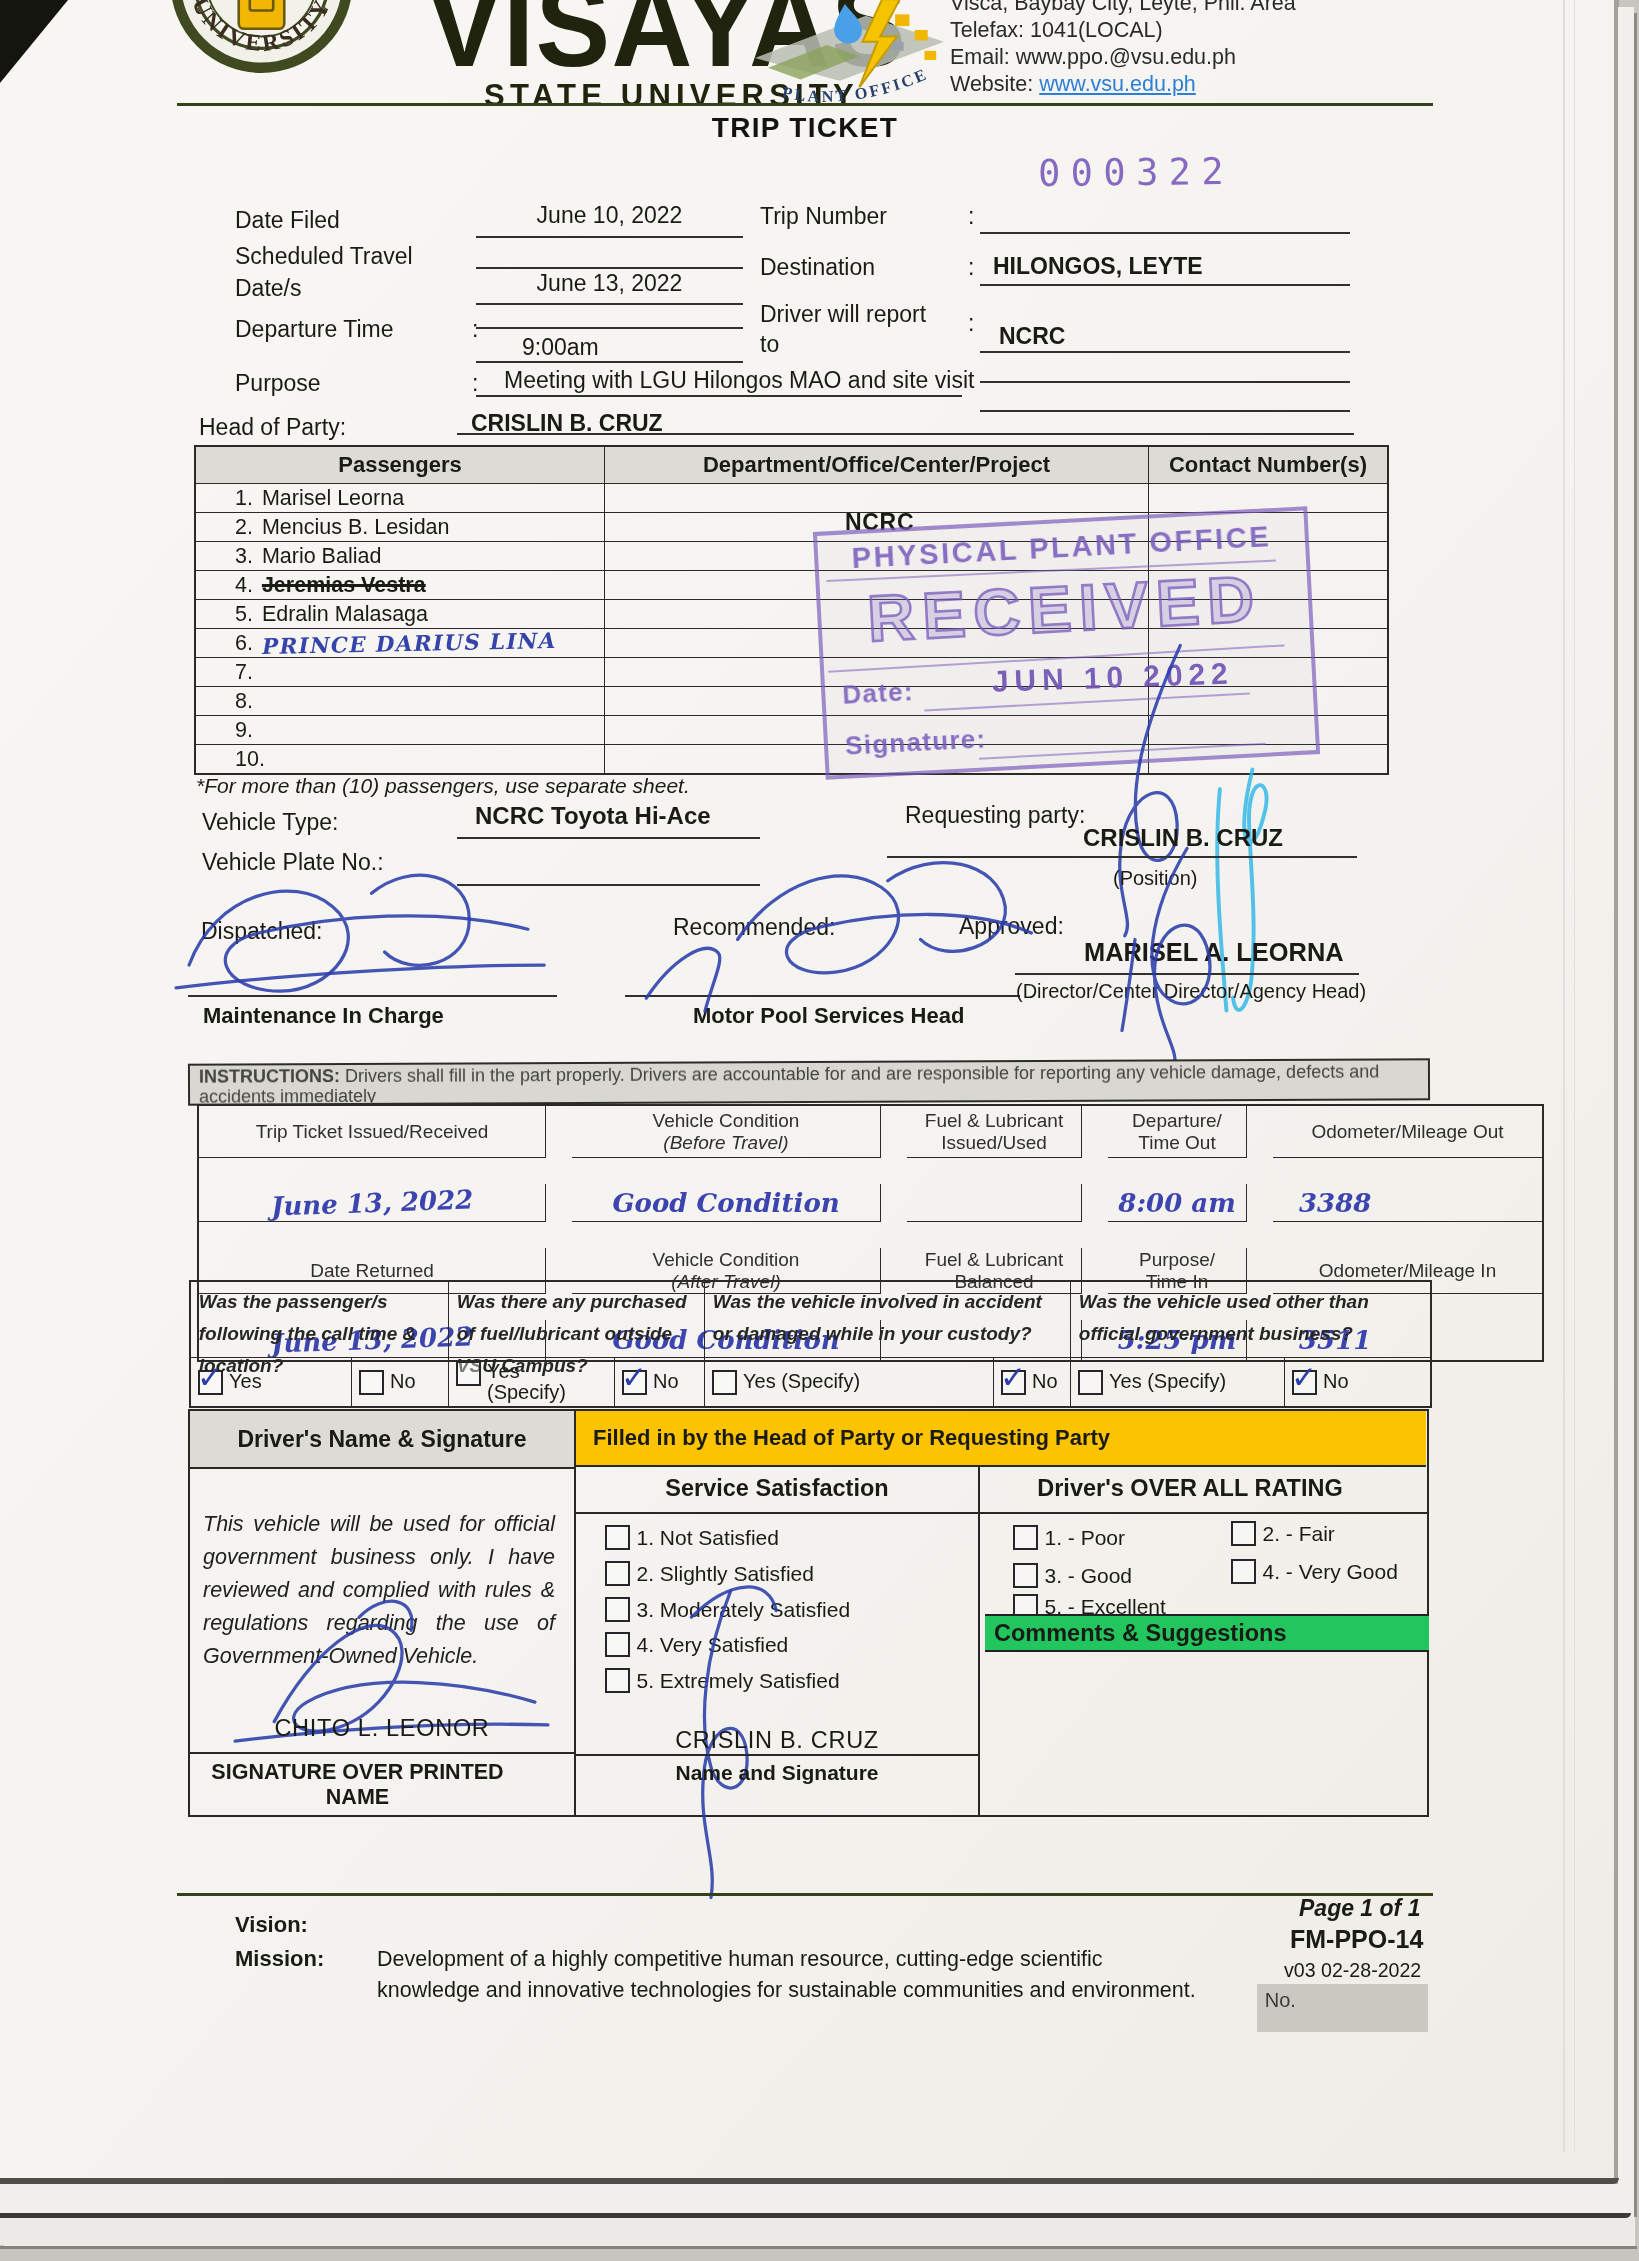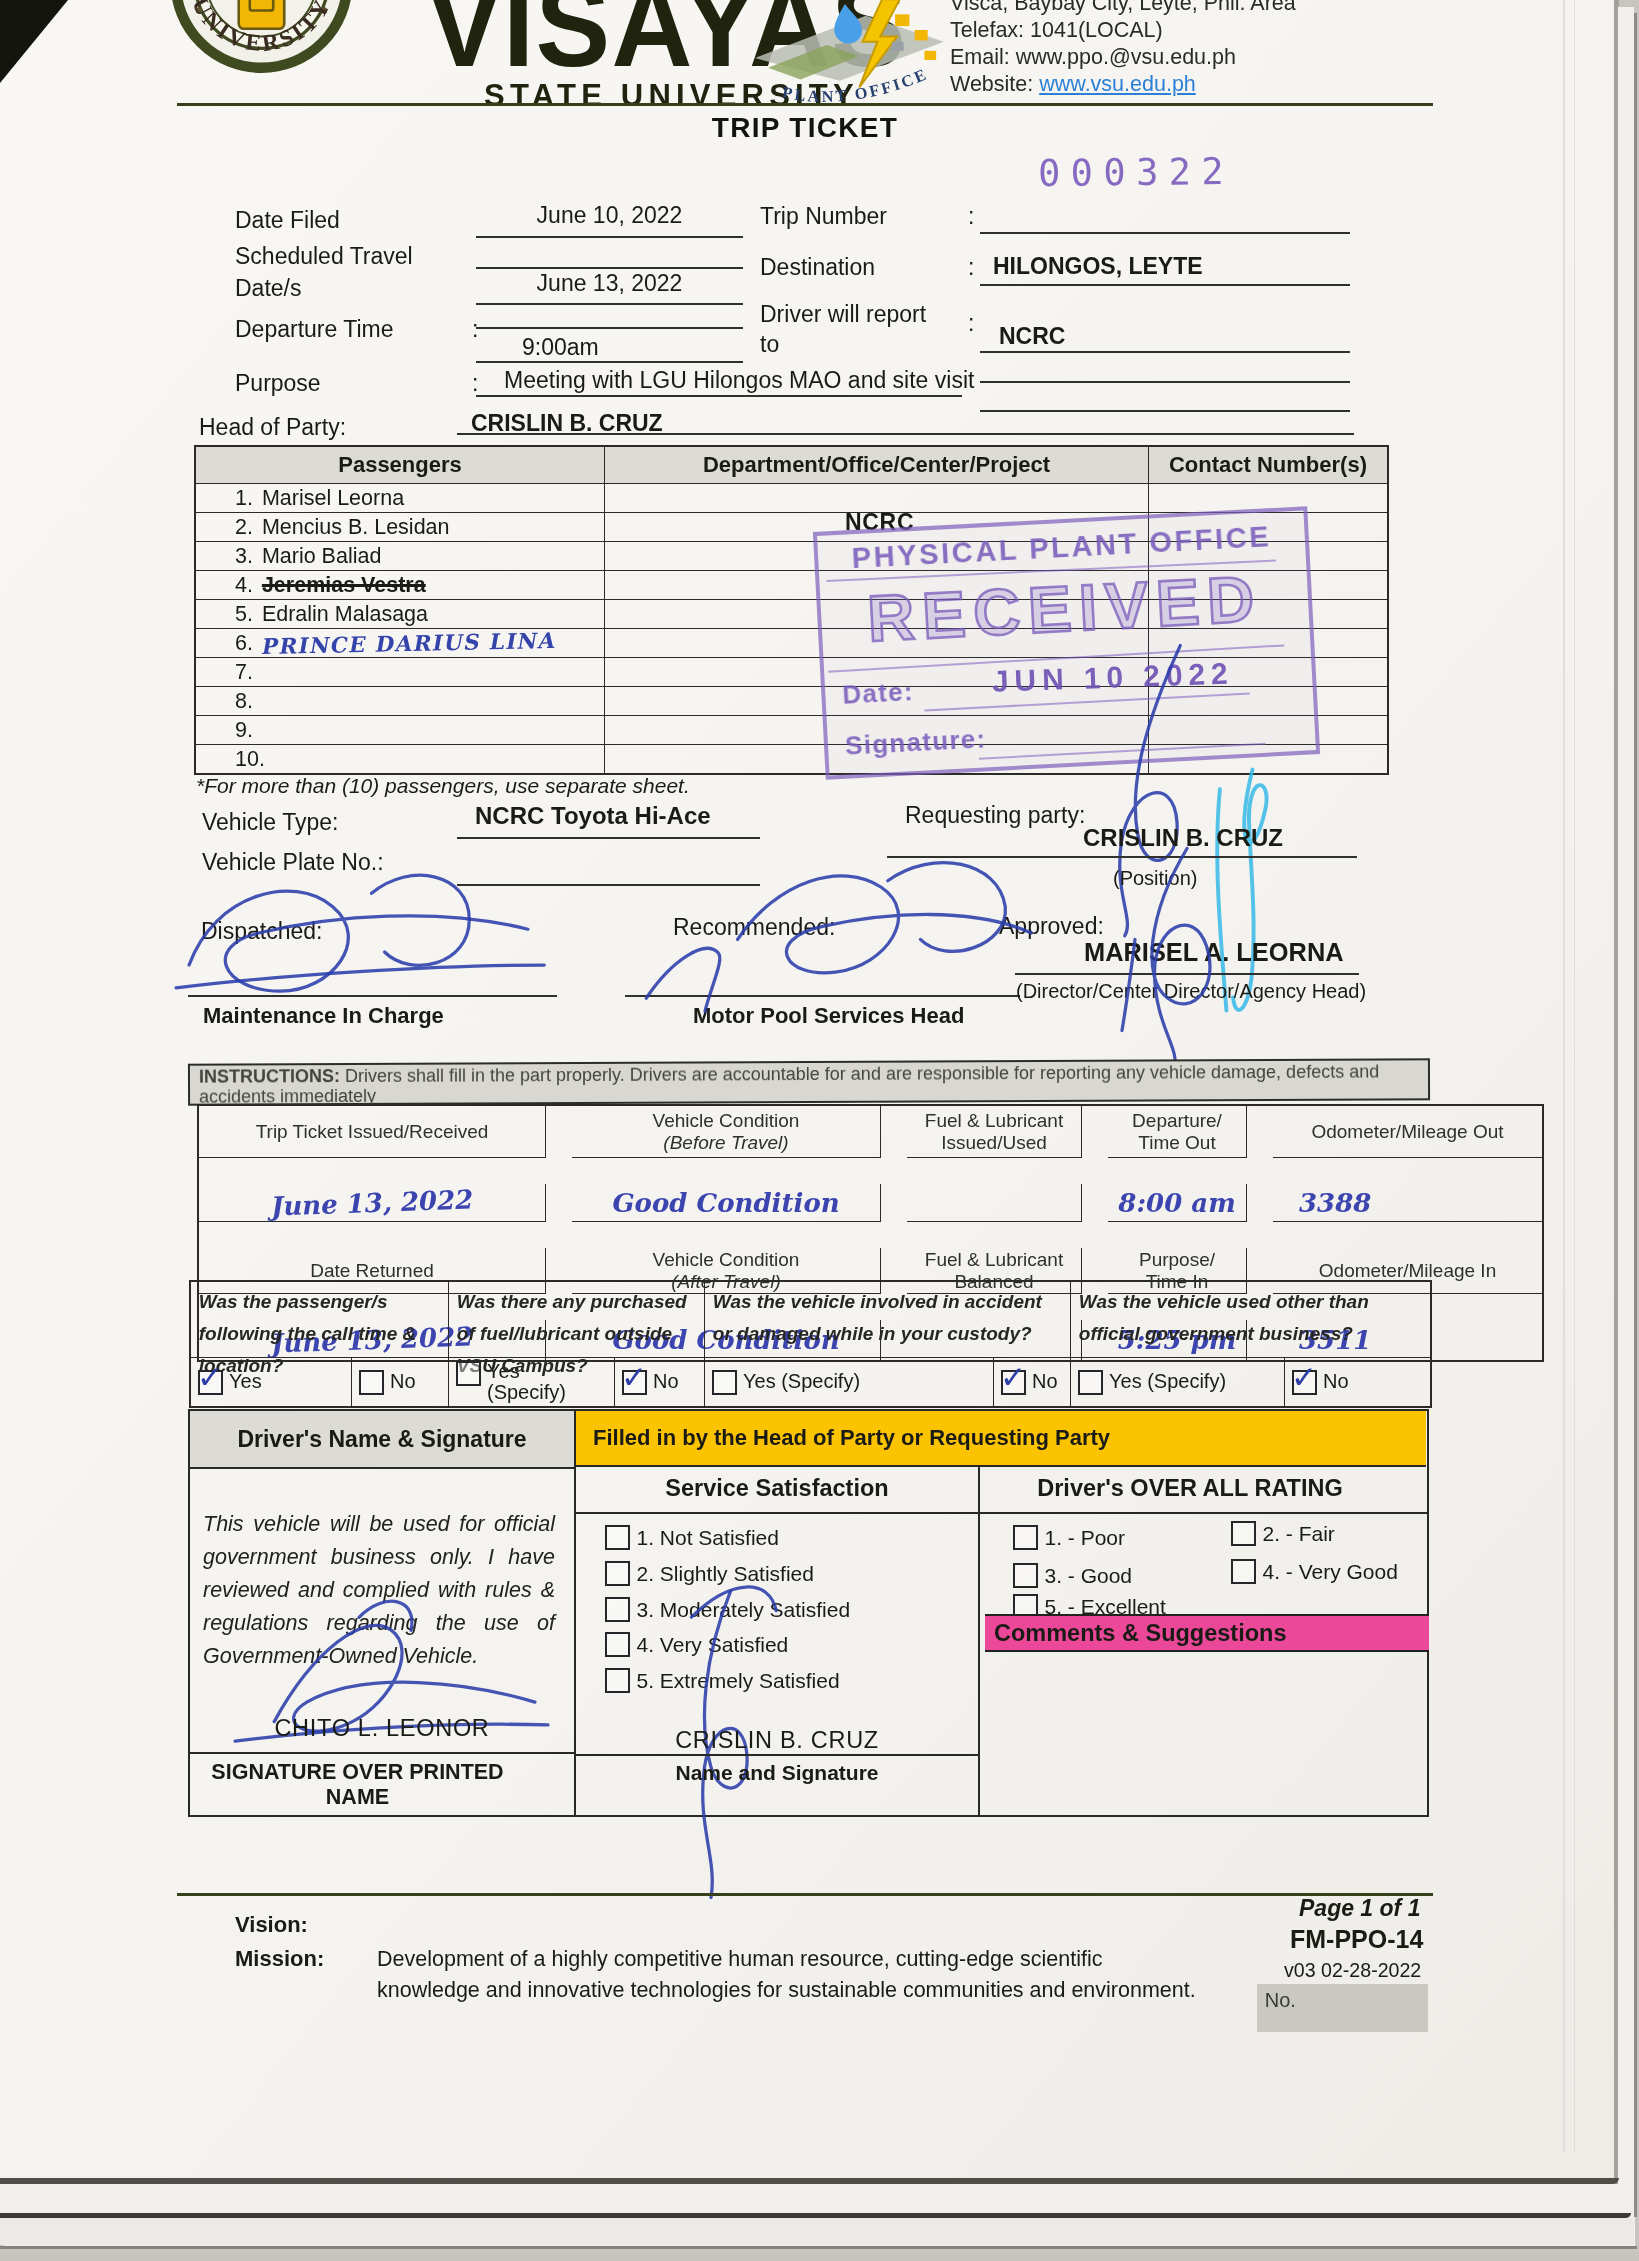--- a/index.html
+++ b/index.html
@@ -101,21 +101,21 @@
          align-items:center;justify-content:center;font-weight:bold;font-size:23px;border-bottom:2px solid #282824;box-sizing:content-box;}
   .band{position:absolute;left:576px;top:1411px;width:850px;height:56px;background:#fcc400;display:flex;
          align-items:center;font-weight:bold;font-size:22px;padding-left:17px;box-sizing:border-box;border-bottom:2px solid #282824;}
   .sstitle{position:absolute;left:576px;top:1475px;width:402px;text-align:center;font-weight:bold;font-size:23.5px;}
   .drtitle{position:absolute;left:980px;top:1475px;width:420px;text-align:center;font-weight:bold;font-size:23.5px;}
   .titleline{position:absolute;left:576px;top:1512px;width:852px;height:2px;background:#282824;}
   .item{position:absolute;display:flex;align-items:center;}
   .item .alab{font-size:21px;}
   .cert{position:absolute;left:203px;top:1508px;width:352px;font-size:21.5px;line-height:33px;font-style:italic;
         text-align:justify;color:#21211d;}
-  .comments{position:absolute;left:985px;top:1614px;width:444px;height:38px;background:#ec4899;
+  .comments{position:absolute;left:985px;top:1614px;width:444px;height:38px;background:#22c55e;
         border-top:2px solid #222;border-bottom:2px solid #222;display:flex;align-items:center;
         font-weight:bold;font-size:23.5px;padding-left:9px;box-sizing:border-box;}
   .sigline1{position:absolute;left:190px;top:1752px;width:384px;height:2px;background:#282824;}
   .sigline2{position:absolute;left:576px;top:1754px;width:402px;height:2px;background:#282824;}
   .pname1{position:absolute;left:190px;top:1715px;width:384px;text-align:center;font-size:23.5px;letter-spacing:0.7px;}
   .pcap1{position:absolute;left:190px;top:1760px;width:335px;text-align:center;font-weight:bold;font-size:21.5px;}
   .pname2{position:absolute;left:576px;top:1727px;width:402px;text-align:center;font-size:23.5px;letter-spacing:0.7px;}
   .pcap2{position:absolute;left:576px;top:1761px;width:402px;text-align:center;font-weight:bold;font-size:21px;}
   
   .fvlab{font-weight:bold;font-size:22px;}
@@ -332,21 +332,21 @@
   <div class="abs cap" style="left:1113px;top:867px;">(Position)</div>
 
   <div class="abs lbl" style="left:201px;top:918px;">Dispatched:</div>
   <div class="abs uline" style="left:188px;top:995px;width:369px;"></div>
   <div class="abs cap b smudge" style="left:203px;top:1003px;font-size:22px;">Maintenance In Charge</div>
 
   <div class="abs lbl" style="left:673px;top:914px;">Recommended:</div>
   <div class="abs uline" style="left:625px;top:995px;width:395px;"></div>
   <div class="abs cap b smudge" style="left:693px;top:1003px;font-size:22px;">Motor Pool Services Head</div>
 
-  <div class="abs lbl" style="left:959px;top:913px;margin-left:40px;">Approved:</div>
+  <div class="abs lbl" style="left:959px;top:913px;">Approved:</div>
   <div class="abs val b" style="left:1084px;top:938px;font-size:25.4px;">MARISEL A. LEORNA</div>
   <div class="abs uline" style="left:1015px;top:973px;width:344px;"></div>
   <div class="abs cap" style="left:1016px;top:980px;">(Director/Center Director/Agency Head)</div>
 
   <svg class="sig" style="left:163px;top:867px;" width="391" height="157" viewBox="0 0 600 240">
     <path class="bluepen" d="M40,150 C80,40 200,10 260,60 C320,110 260,190 180,190 C90,190 60,120 150,100 C260,75 420,60 560,95"></path>
     <path class="bluepen" d="M320,40 C380,-10 470,10 470,80 C470,150 380,170 340,130"></path>
     <path class="bluepen" d="M20,185 C180,165 420,150 585,150"></path>
   </svg>
   <svg class="sig" style="left:607px;top:861px;" width="444" height="170" viewBox="0 0 680 260">

